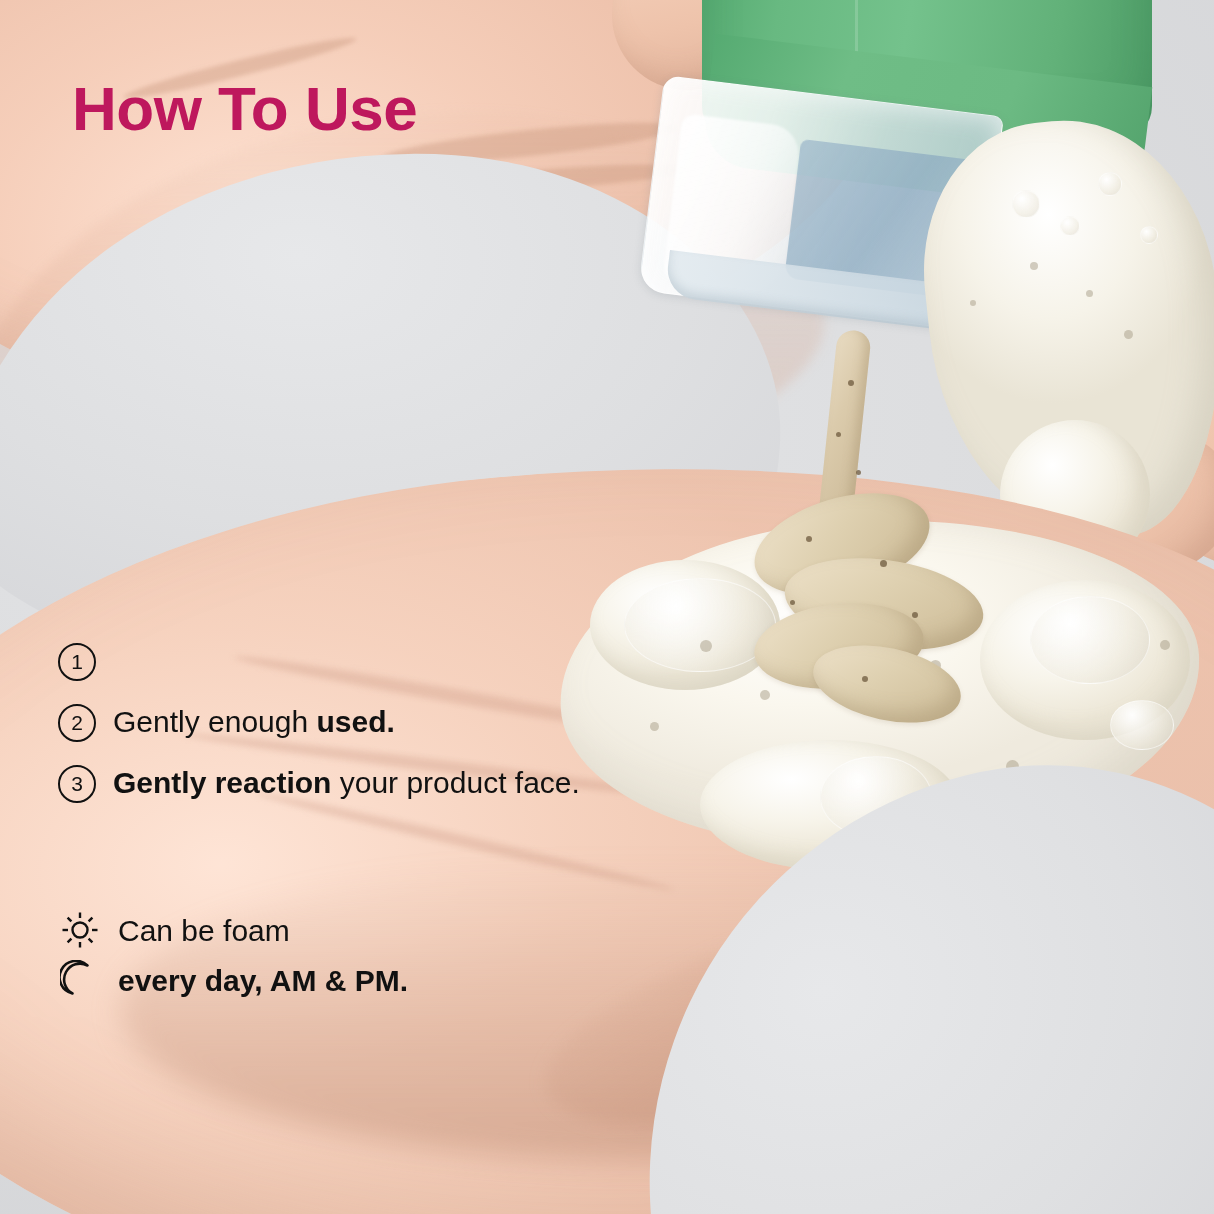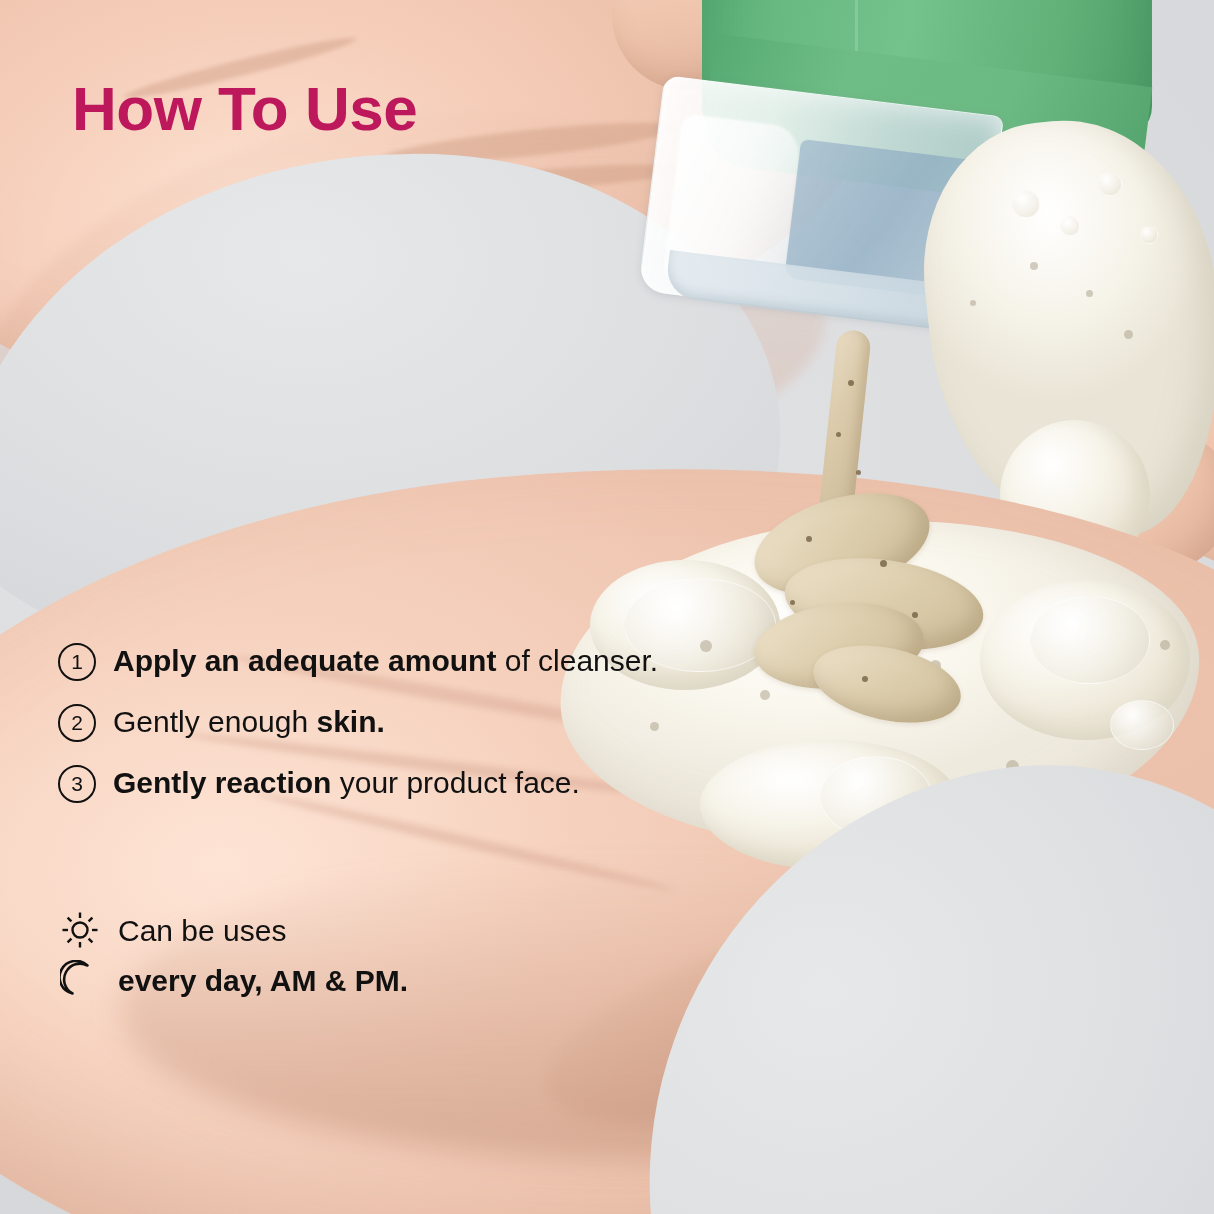--- a/index.html
+++ b/index.html
@@ -447,26 +447,25 @@
   </div>
 
   <div class="content">
 
     <div class="title">How To Use</div>
 
     <div class="steps">
 
       <div class="step">
         <div class="marker">1</div>
-        <div class="step-text"><span class="b">Apply an adequate amount</span><span> of cleanser.</span></div>
       </div>
 
       <div class="step">
         <div class="marker">2</div>
-        <div class="step-text"><span>Gently enough </span><span class="b">skin.</span></div>
+        <div class="step-text"><span>Gently enough </span><span class="b">used.</span></div>
       </div>
 
       <div class="step">
         <div class="marker">3</div>
         <div class="step-text"><span class="b">Gently reaction</span><span> your product face.</span></div>
       </div>
 
     </div>
 
     <div class="usage">
@@ -479,21 +478,21 @@
               <line x1="20" y1="32" x2="20" y2="37.5"></line>
               <line x1="2.5" y1="20" x2="8" y2="20"></line>
               <line x1="32" y1="20" x2="37.5" y2="20"></line>
               <line x1="7.6" y1="7.6" x2="11.4" y2="11.4"></line>
               <line x1="28.6" y1="28.6" x2="32.4" y2="32.4"></line>
               <line x1="32.4" y1="7.6" x2="28.6" y2="11.4"></line>
               <line x1="11.4" y1="28.6" x2="7.6" y2="32.4"></line>
             </g>
           </svg>
         </div>
-        <div class="usage-text">Can be uses</div>
+        <div class="usage-text">Can be foam</div>
       </div>
       <div class="usage-row">
         <div class="usage-icon">
           <svg width="40" height="40" viewBox="0 0 40 40" aria-hidden="true">
             <path d="M27.5 5.5 A16.5 16.5 0 1 0 12.5 33.5 A13.5 13.5 0 0 1 27.5 5.5 Z" fill="none" stroke="#111111" stroke-width="2.6" stroke-linejoin="round"></path>
           </svg>
         </div>
         <div class="usage-text b">every day, AM &amp; PM.</div>
       </div>
     </div>

